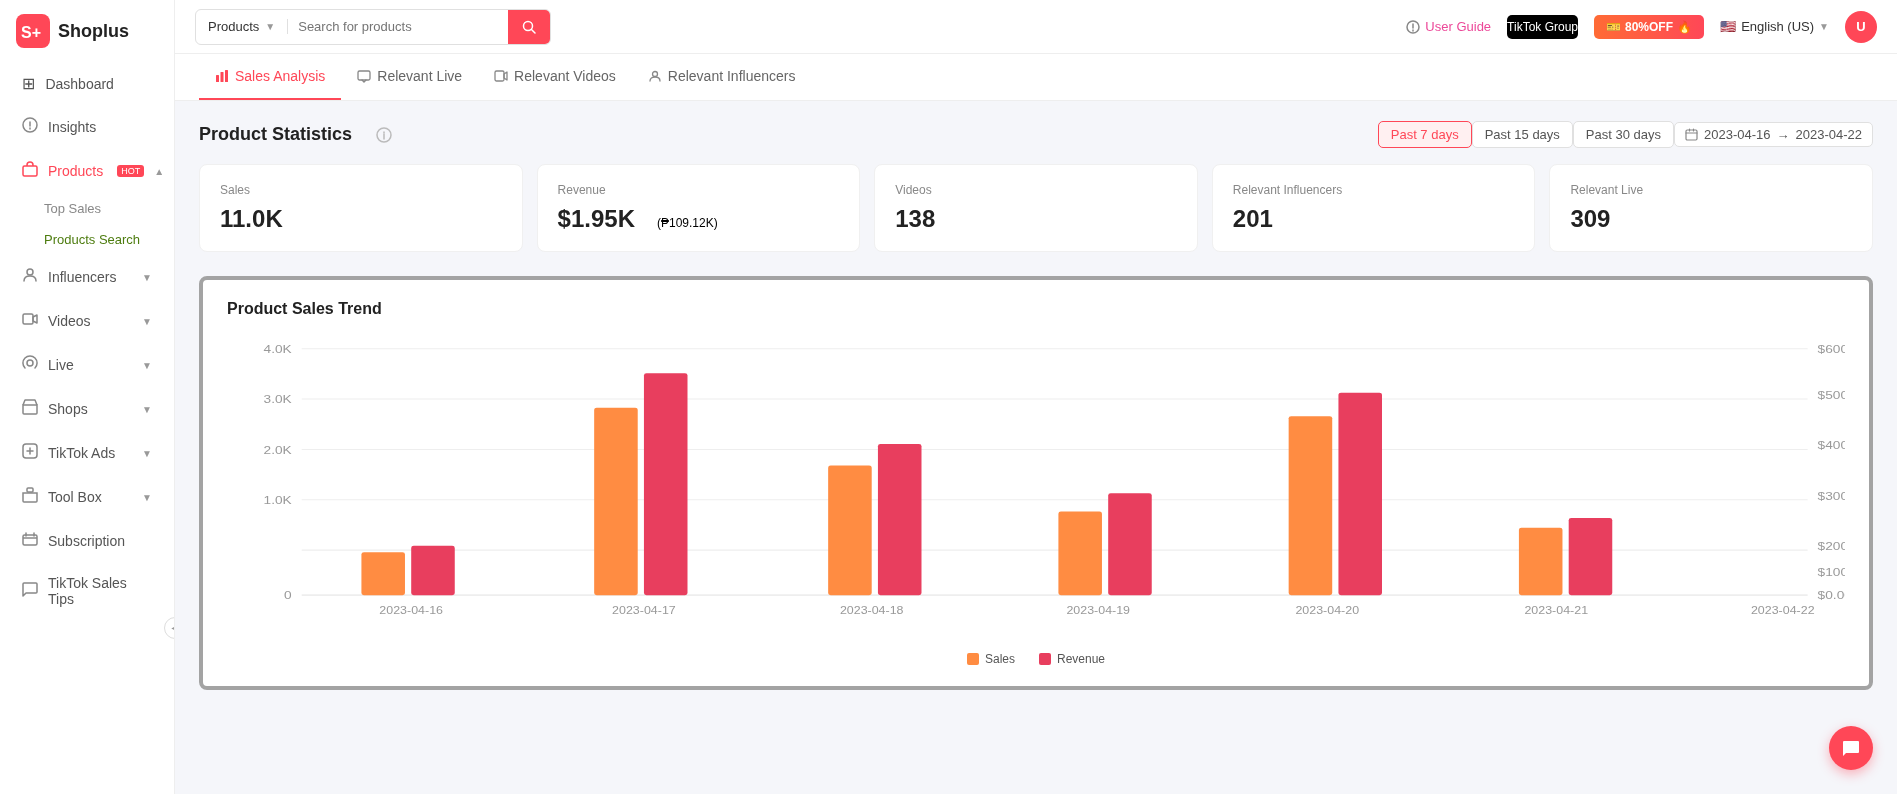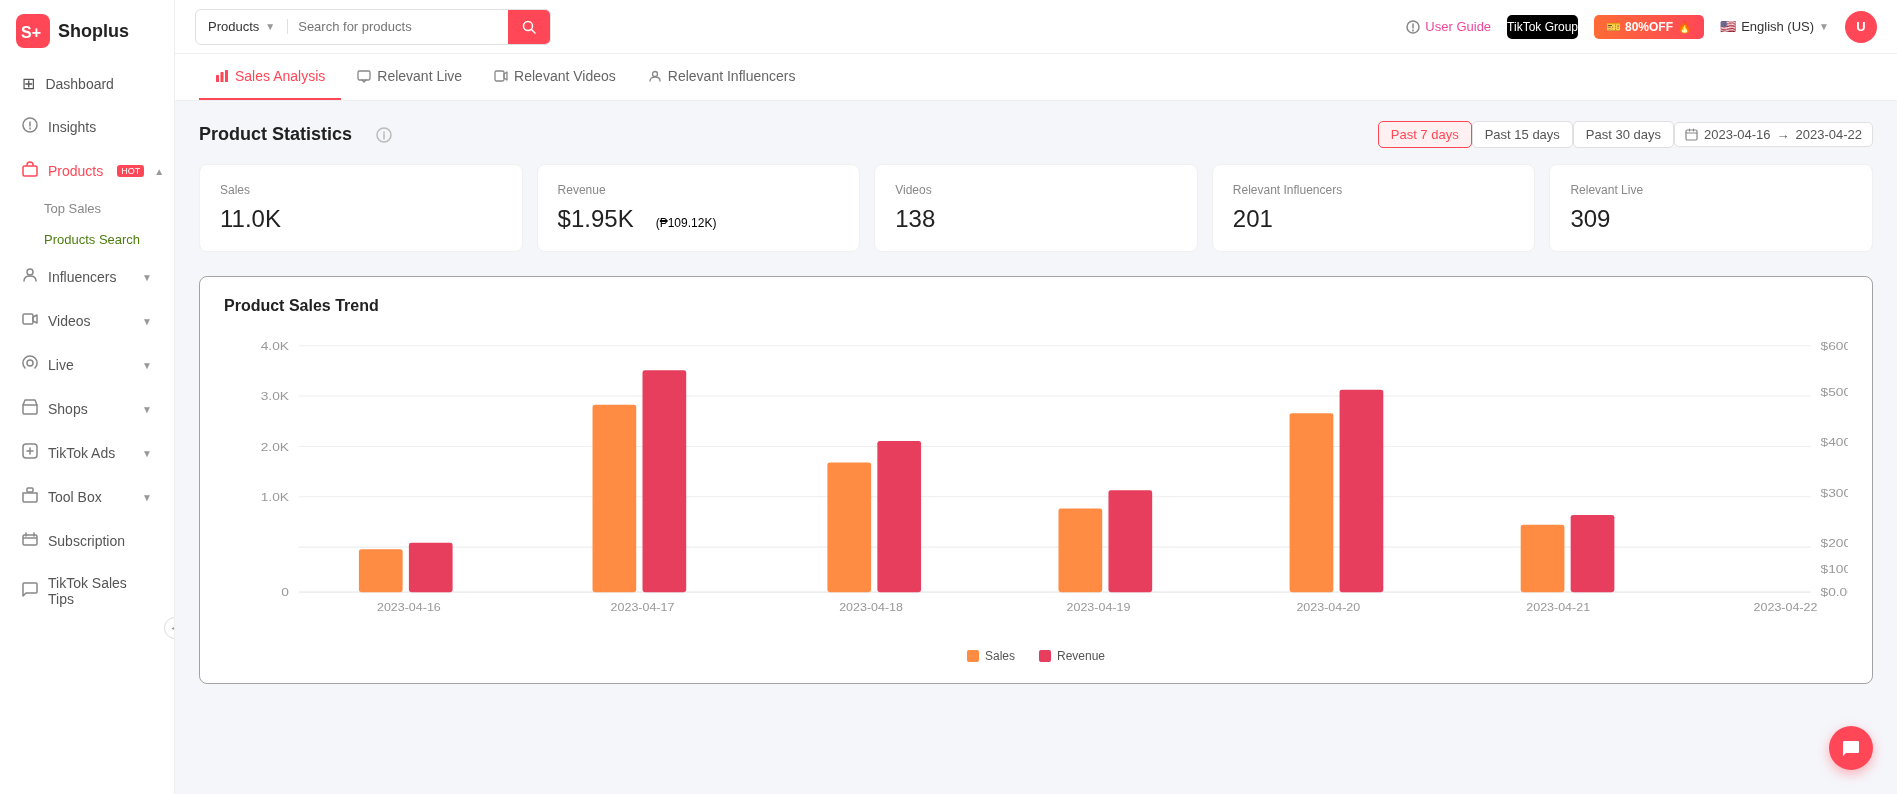--- a/index.html
+++ b/index.html
@@ -296,35 +296,35 @@
       padding: 18px 20px;
       border: 1px solid #f0f0f0;
     }
     .stat-label {
       font-size: 12px;
       color: #888;
       margin-bottom: 8px;
     }
     .stat-value {
       font-size: 24px;
-      font-weight: 400;
+      font-weight: 700;
       color: #222;
     }
     .stat-sub {
       font-size: 12px;
       color: #000000;
       margin-left: 22px;
     }
 
     
     .chart-section {
       background: #fff;
       border-radius: 8px;
       padding: 20px 24px;
-      border: 1px solid #a3a3a3;
+      border: 4px solid #a3a3a3;
     }
     .chart-title {
       font-size: 16px;
       font-weight: 600;
       color: #222;
       margin-bottom: 20px;
     }
     .chart-container {
       position: relative;
       width: 100%;

